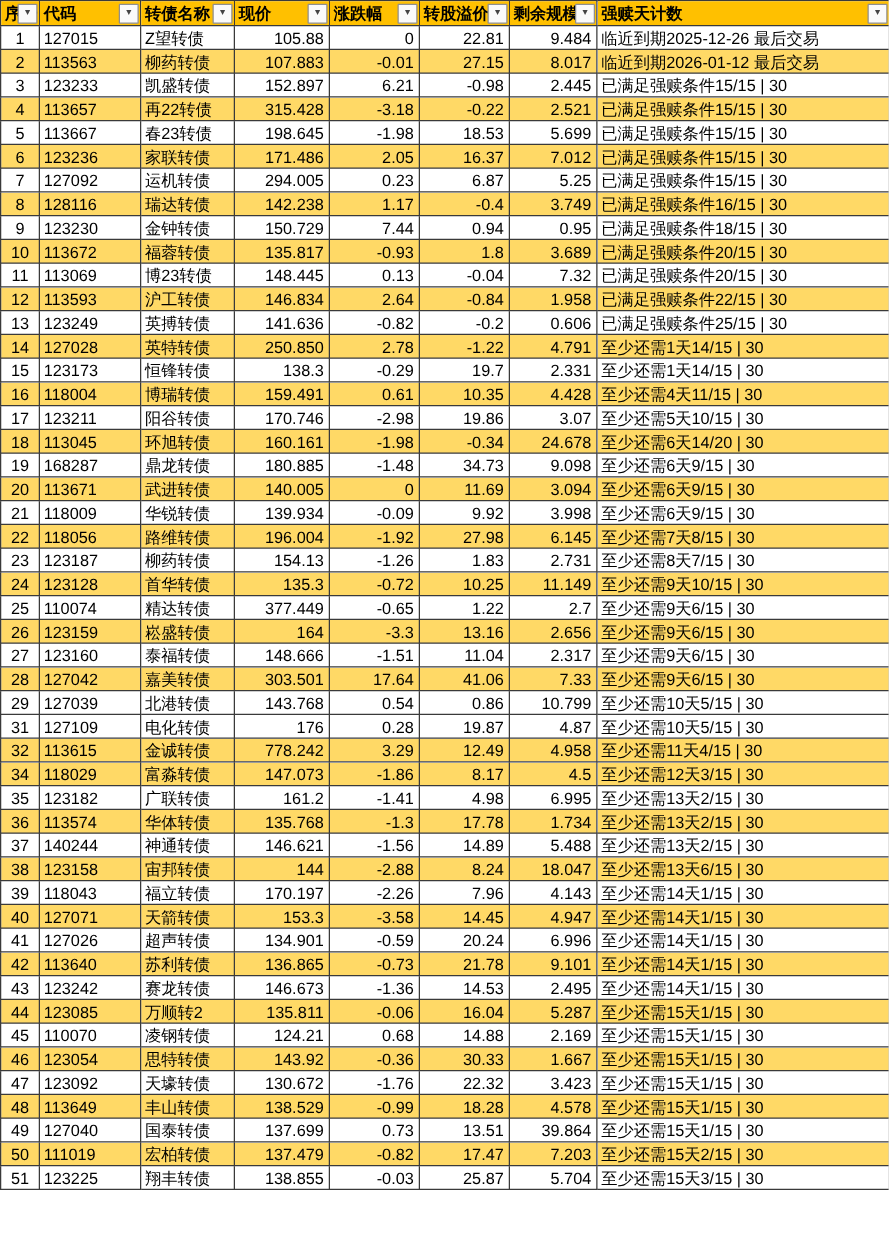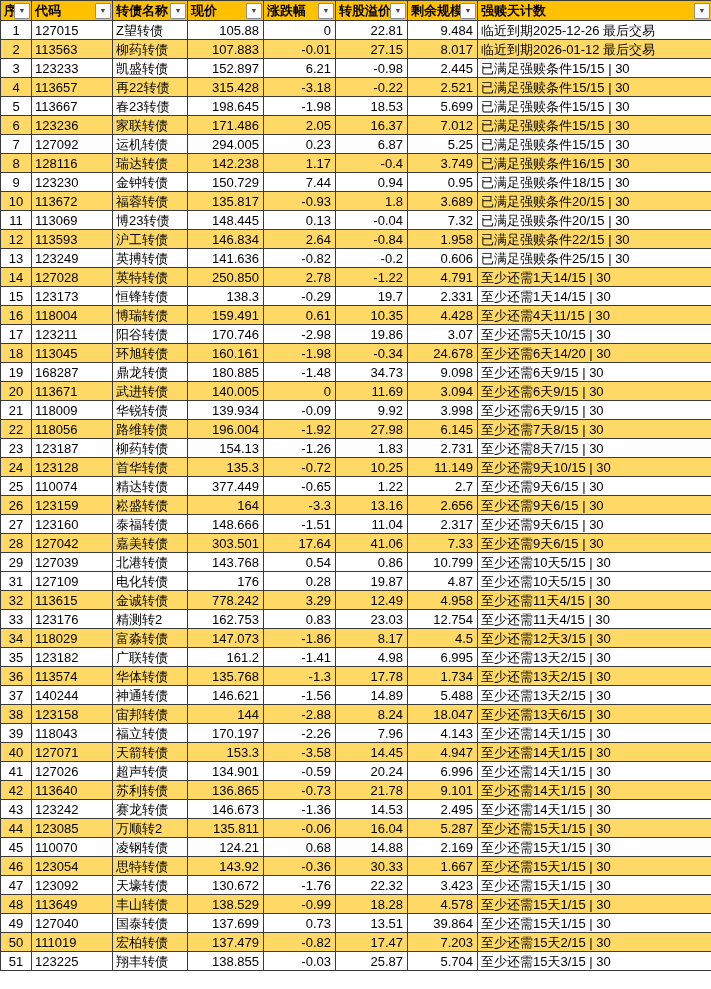--- a/index.html
+++ b/index.html
@@ -394,30 +394,20 @@
         <tr class="alt">
           <td class="c0">32</td>
           <td class="c1">113615</td>
           <td class="c2">金诚转债</td>
           <td class="c3">778.242</td>
           <td class="c4">3.29</td>
           <td class="c5">12.49</td>
           <td class="c6">4.958</td>
           <td class="c7">至少还需11天4/15 | 30</td>
         </tr>
-        <tr>
-          <td class="c0">33</td>
-          <td class="c1">123176</td>
-          <td class="c2">精测转2</td>
-          <td class="c3">162.753</td>
-          <td class="c4">0.83</td>
-          <td class="c5">23.03</td>
-          <td class="c6">12.754</td>
-          <td class="c7">至少还需11天4/15 | 30</td>
-        </tr>
         <tr class="alt">
           <td class="c0">34</td>
           <td class="c1">118029</td>
           <td class="c2">富淼转债</td>
           <td class="c3">147.073</td>
           <td class="c4">-1.86</td>
           <td class="c5">8.17</td>
           <td class="c6">4.5</td>
           <td class="c7">至少还需12天3/15 | 30</td>
         </tr>

